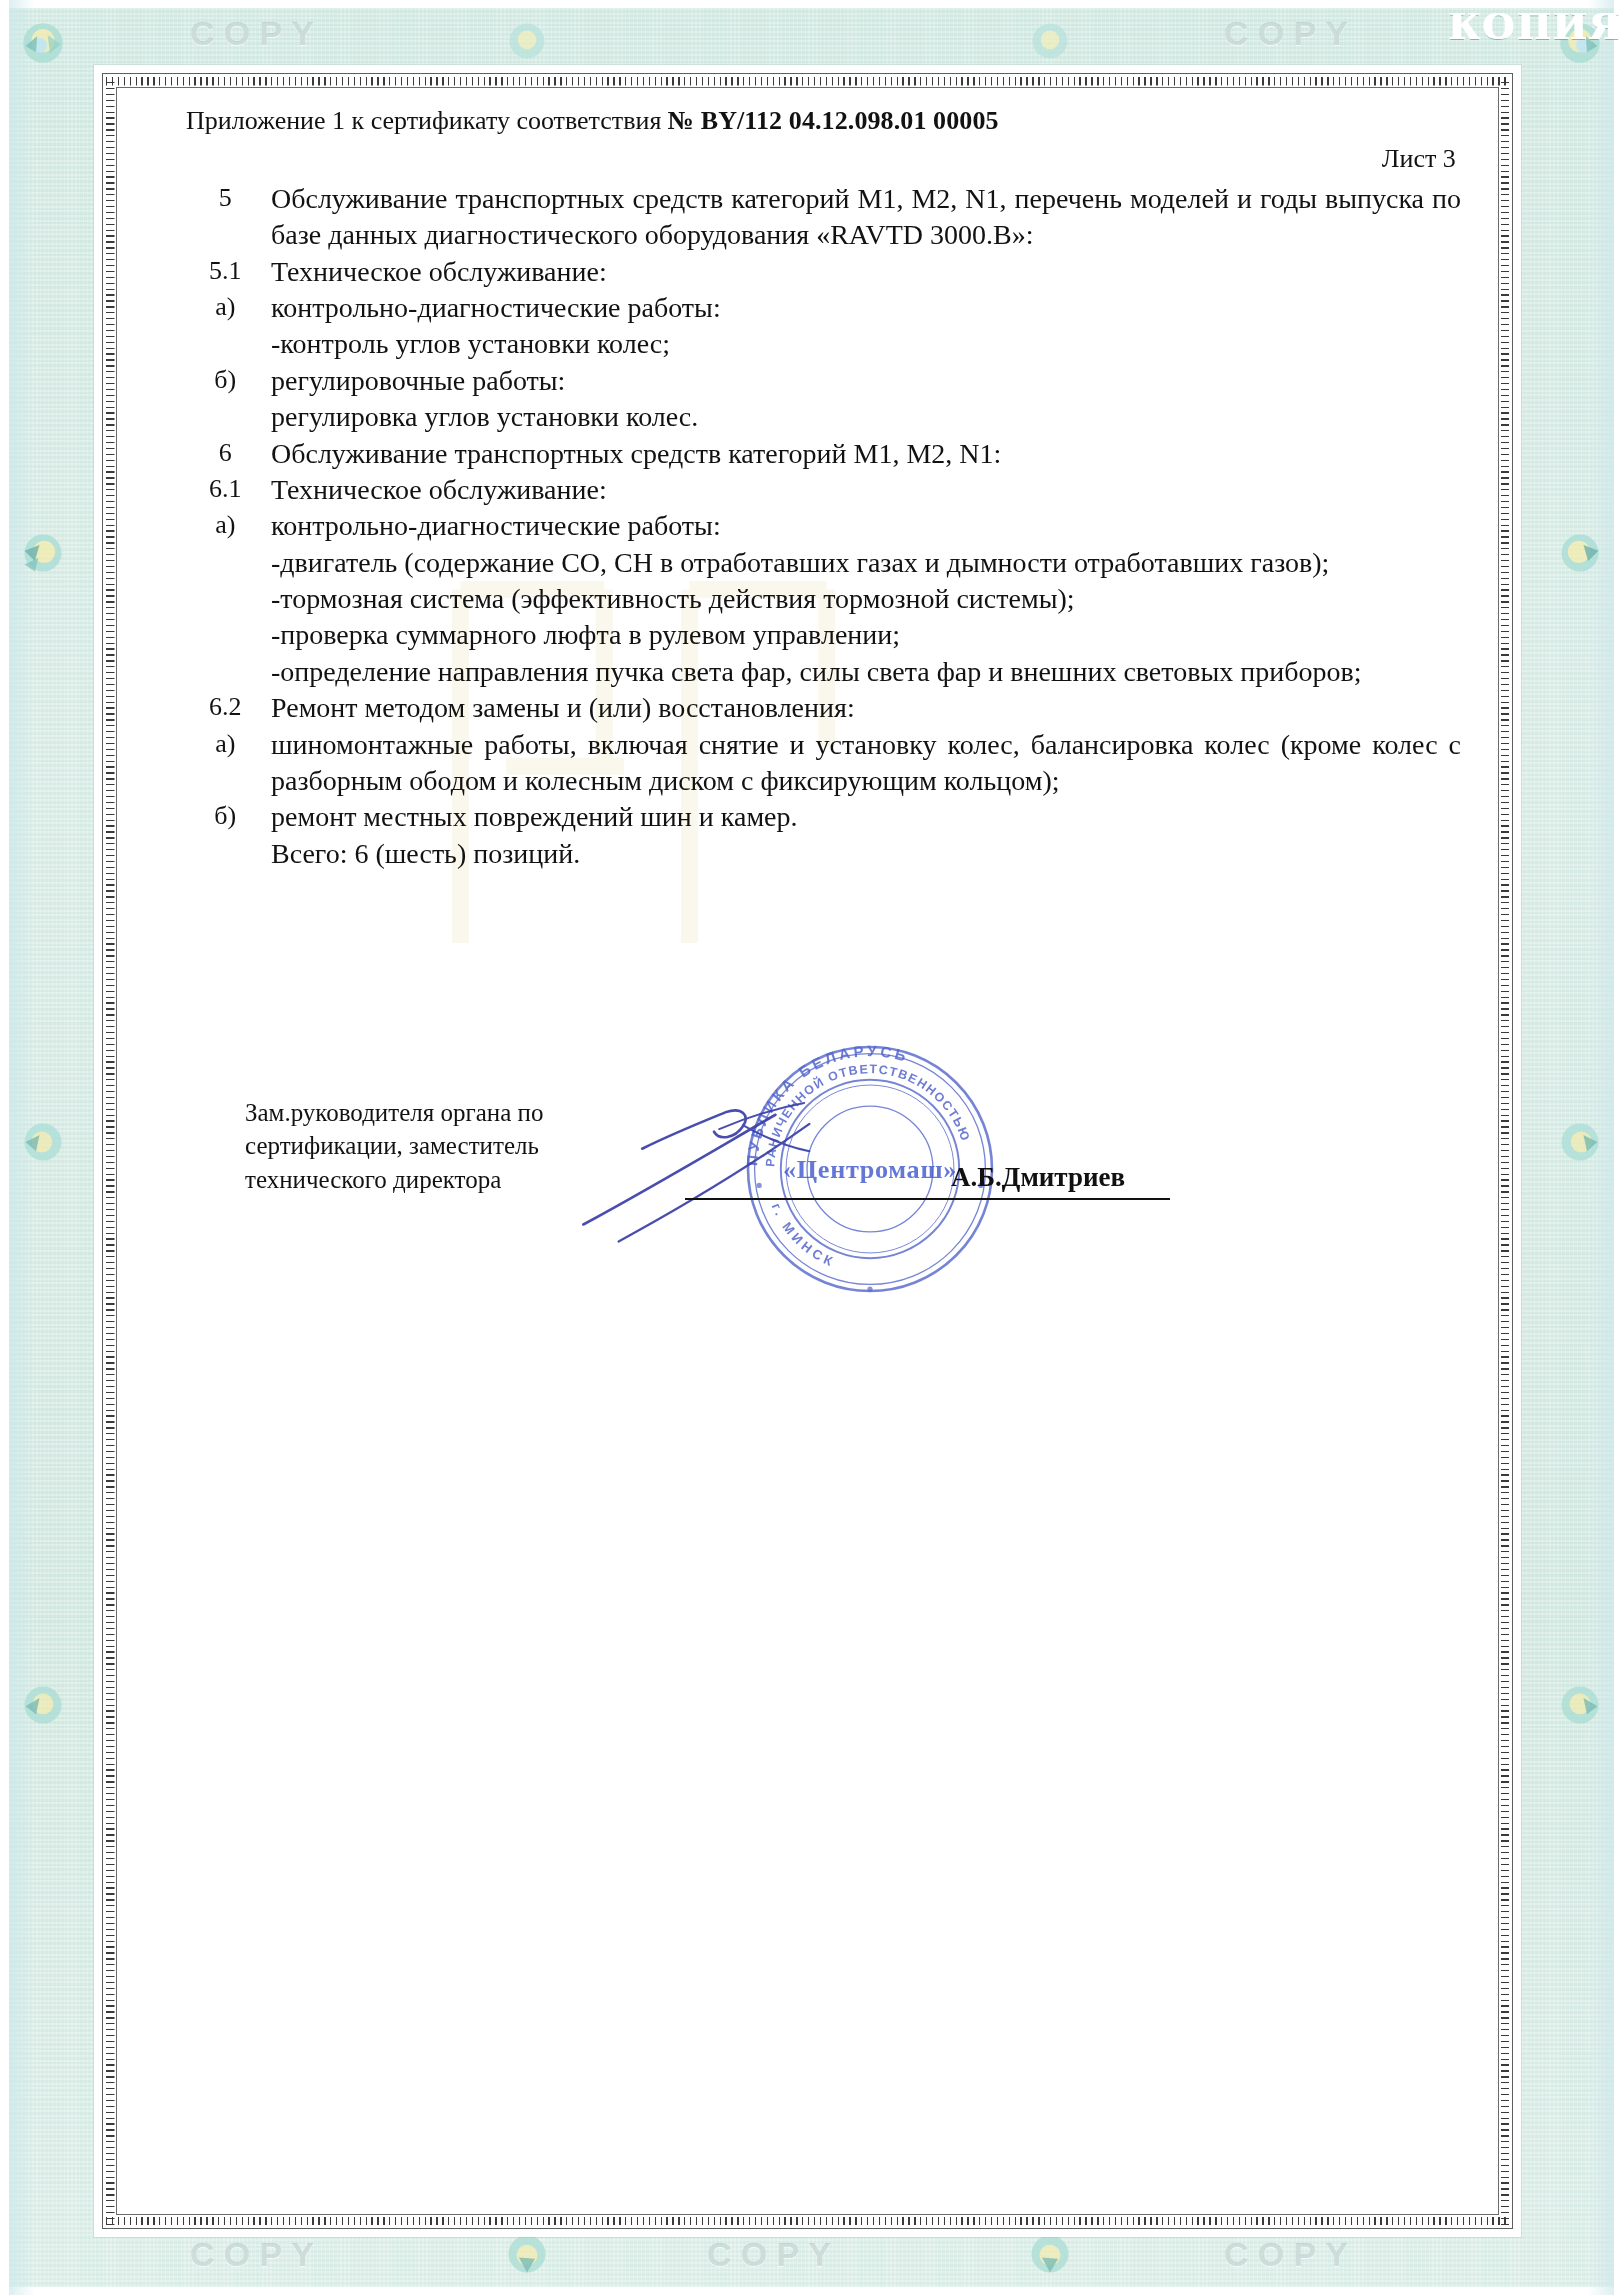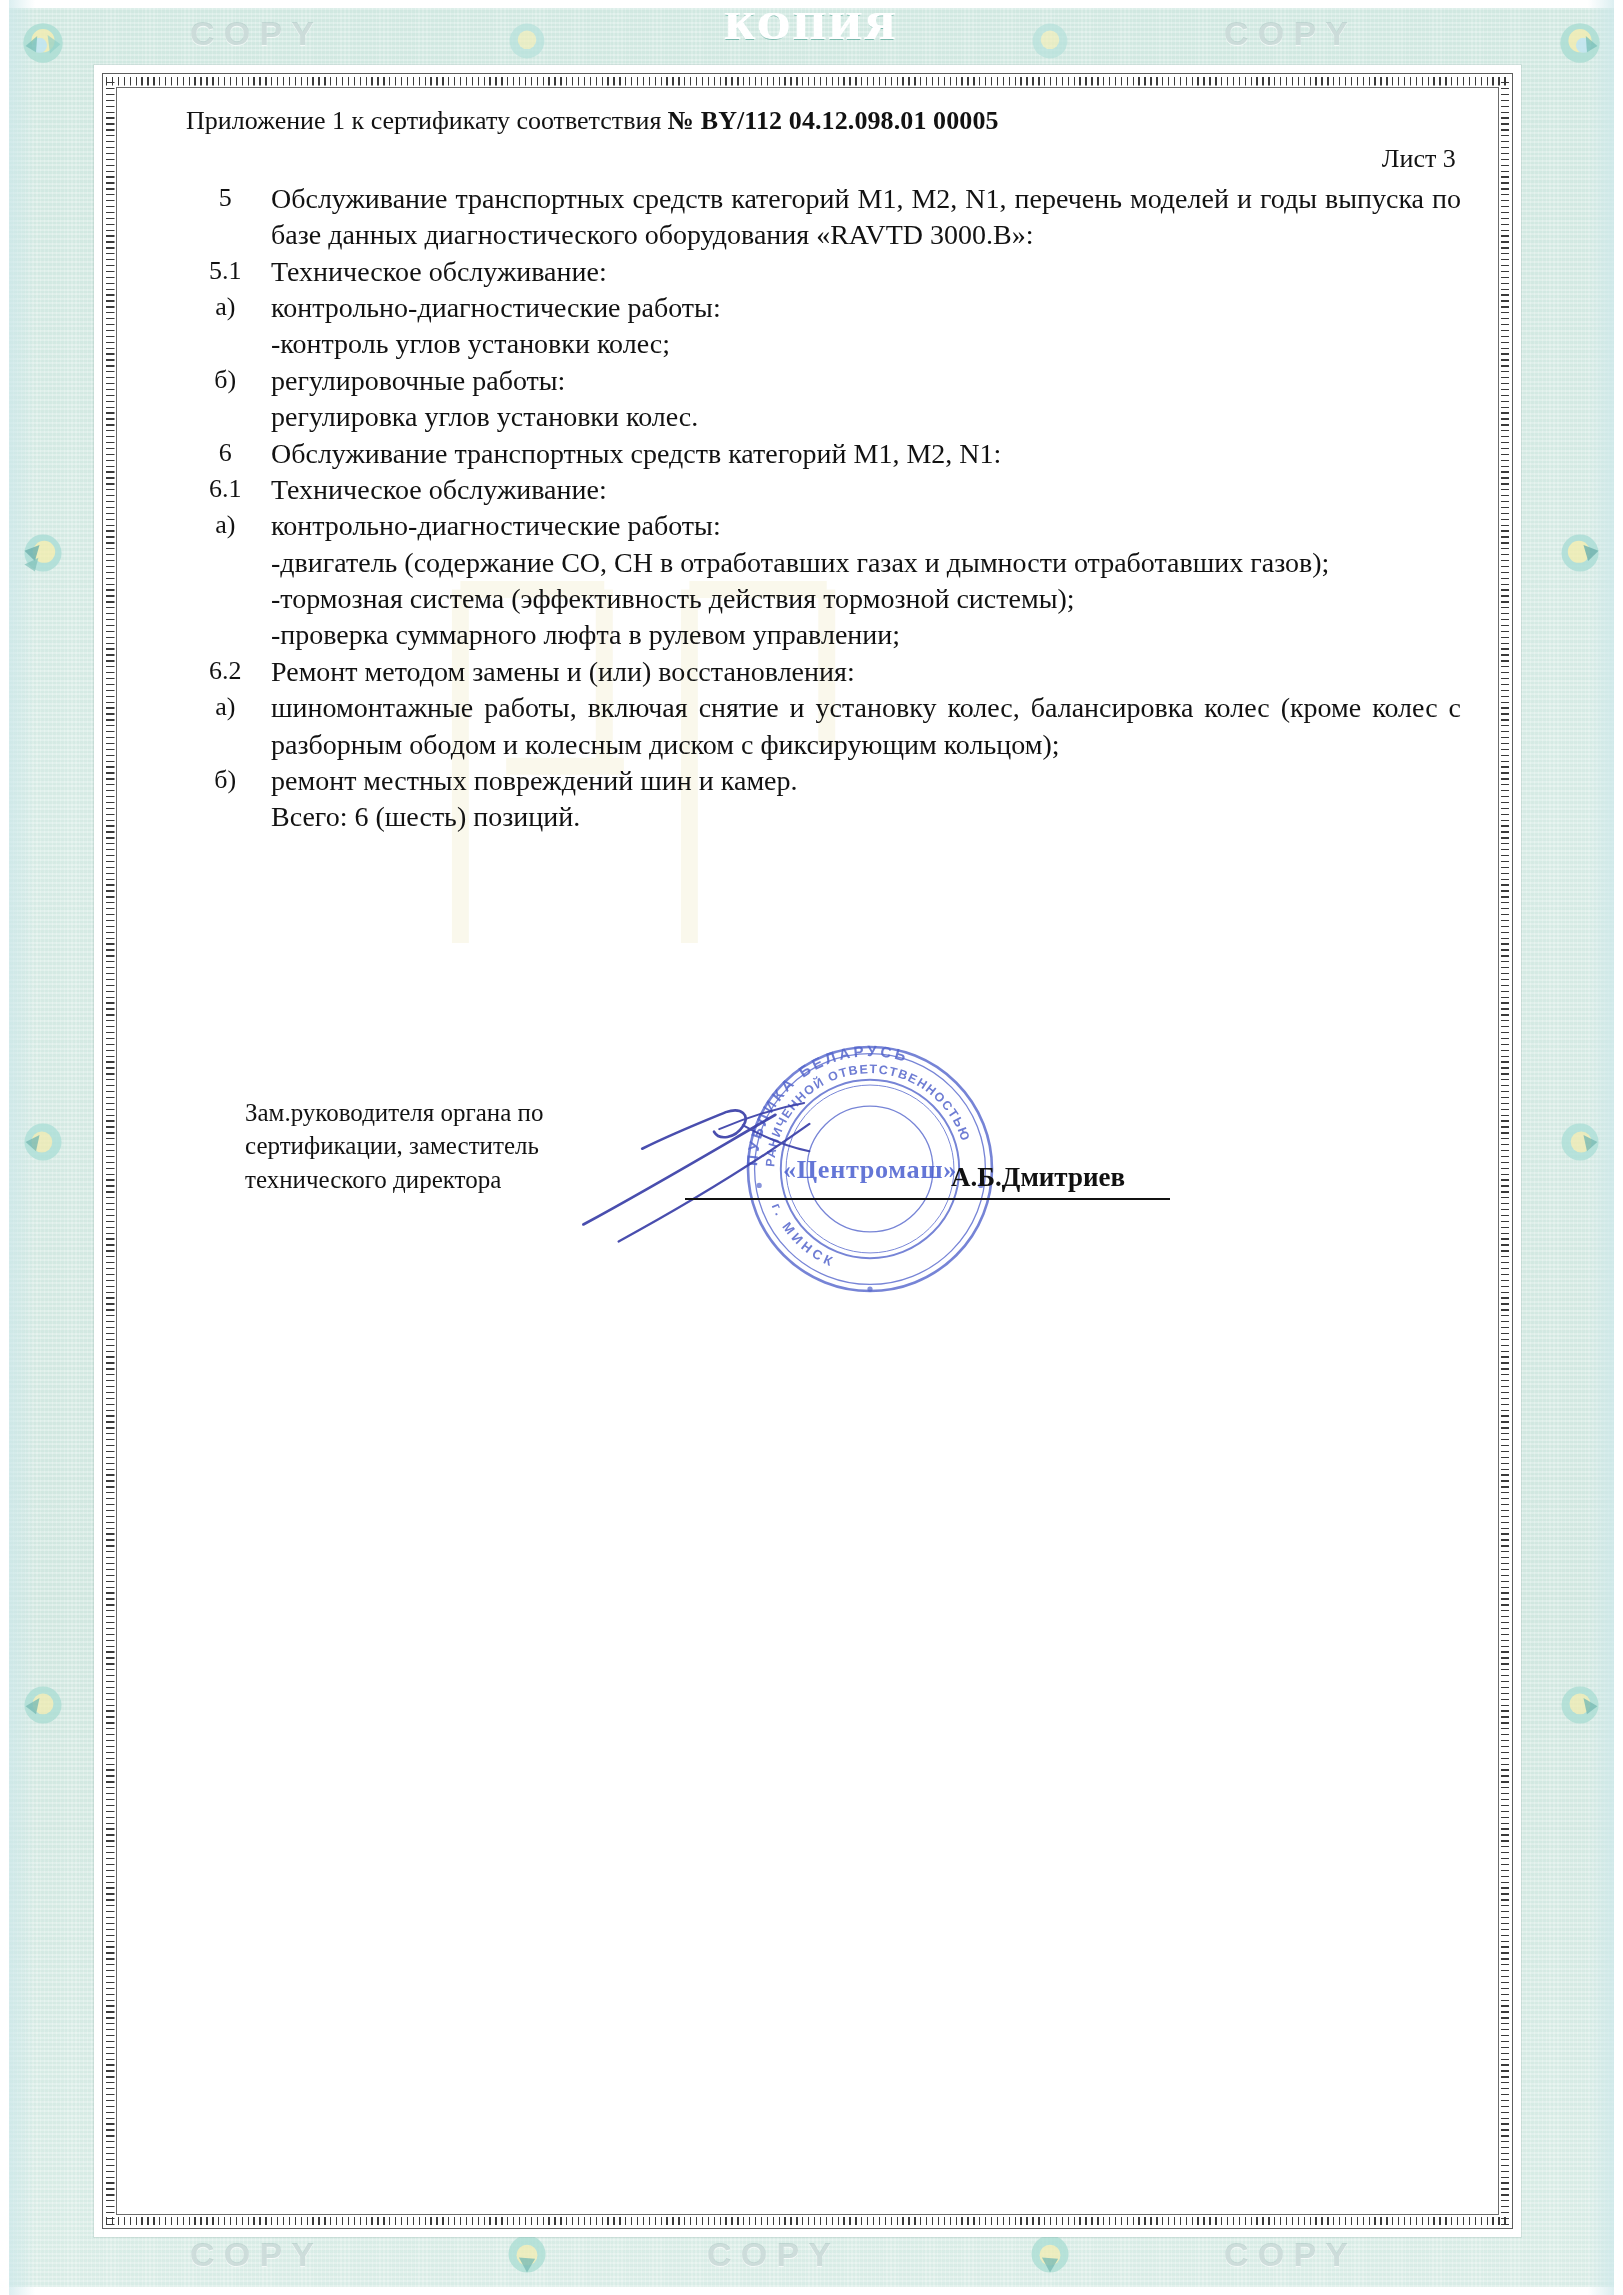--- a/index.html
+++ b/index.html
@@ -78,21 +78,21 @@
     white-space: nowrap;
     pointer-events: none;
     user-select: none;
   }
 
   
   .kopia {
     position: absolute;
     left: 0; right: 0;
     top: 1.3px;
-    text-align: center;
+    text-align: right;
     font-family: "Liberation Serif", serif;
     font-weight: 700;
     font-size: 41px;
     letter-spacing: 3.9px;
     color: #2f8f80;
     text-shadow:
        1.3px 0 0 #ffffff,
       -0.7px 0 0 #ffffff,
        0 1.3px 0 rgba(47,143,128,.55);
     pointer-events: none;
@@ -473,20 +473,24 @@
         <div class="clause">
           <div class="marker blank"></div>
           <div class="body">-тормозная система (эффективность действия тормозной системы);</div>
         </div>
 
         <div class="clause">
           <div class="marker blank"></div>
           <div class="body">-проверка суммарного люфта в рулевом управлении;</div>
         </div>
 
+        <div class="clause">
+          <div class="marker blank"></div>
+          <div class="body justify">-определение направления пучка света фар, силы света фар и внешних световых приборов;</div>
+        </div>
 
         <div class="clause">
           <div class="marker">6.2</div>
           <div class="body">Ремонт методом замены и (или) восстановления:</div>
         </div>
 
         <div class="clause">
           <div class="marker">а)</div>
           <div class="body justify">шиномонтажные работы, включая снятие и установку колес, балансировка колес (кроме колес с разборным ободом и колесным диском с фиксирующим кольцом);</div>
         </div>

